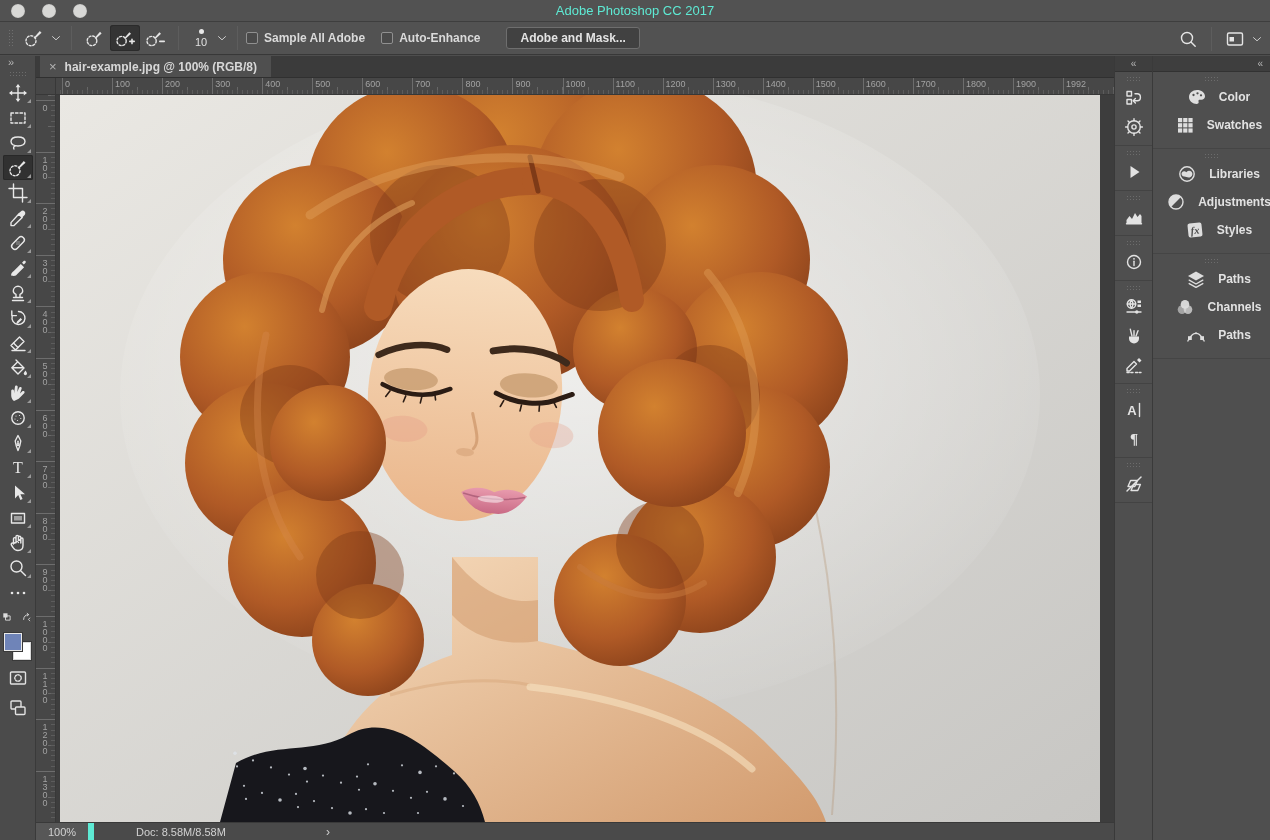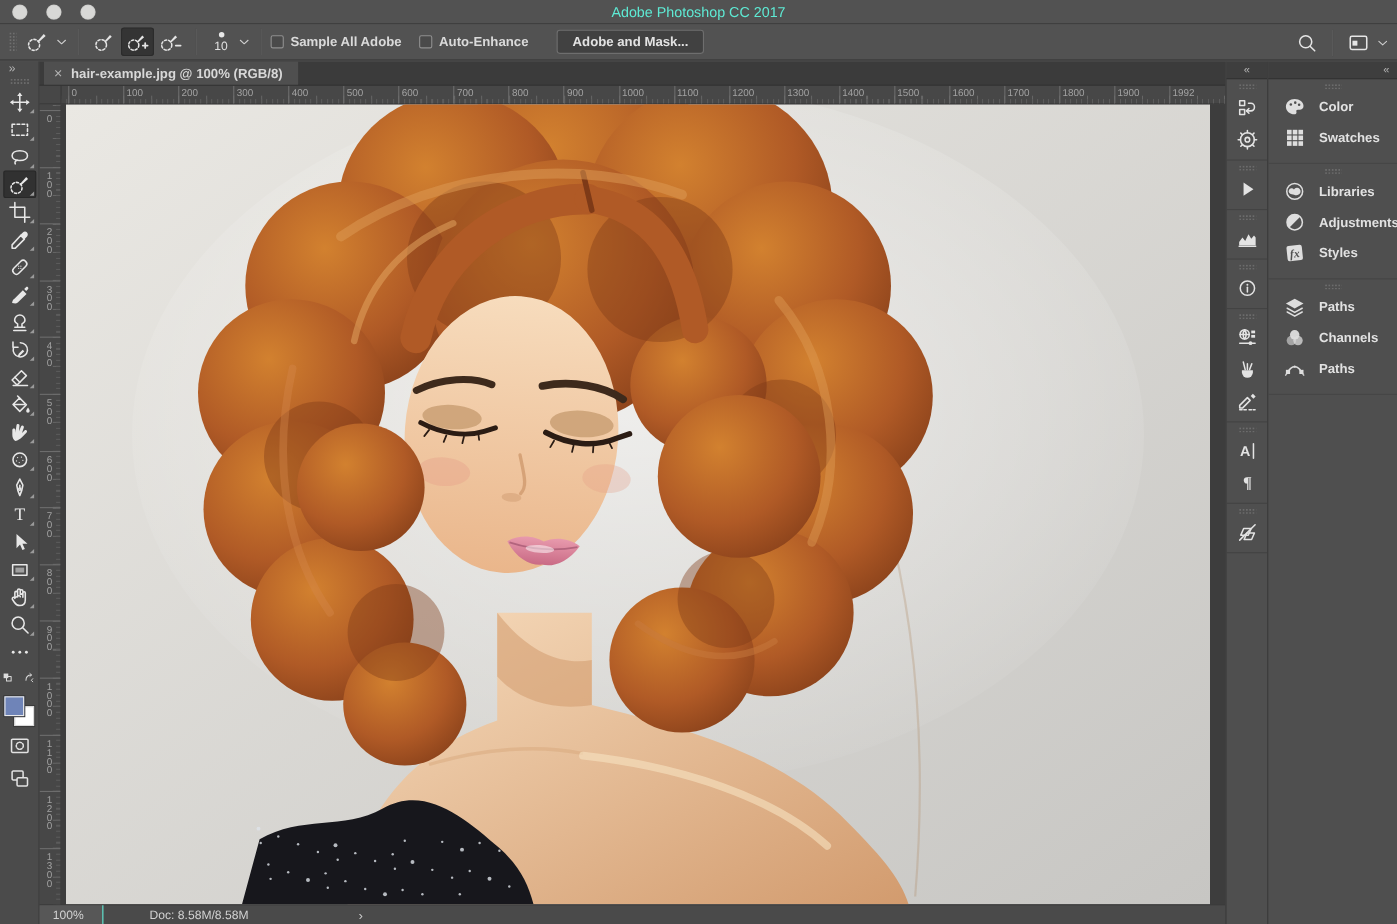--- a/index.html
+++ b/index.html
@@ -73,36 +73,36 @@
     background-repeat:repeat-y;}
   .vtick{position:absolute;left:0;right:0;height:1px;background:#6d6d6d;}
   .vlabel{position:absolute;left:4px;font-size:9px;color:#a2a2a2;writing-mode:vertical-lr;
           text-orientation:upright;letter-spacing:-2px;}
   .canvas{flex:1;background:#3d3d3d;position:relative;overflow:hidden;}
   .photo{position:absolute;left:4px;top:0;width:1040px;height:727px;background:#d9d8d5;}
   .photo svg{display:block;width:100%;height:100%;}
   .statusbar{height:18px;background:#4a4a4a;border-top:1px solid #393939;display:flex;align-items:center;
              font-size:11px;color:#d2d2d2;flex-shrink:0;}
   .zoombox{height:100%;display:flex;align-items:center;padding:0 10px 0 12px;background:#575757;
-           border-right:1px solid #5eead4;min-width:58px;}
+           border-right:6px solid #5eead4;min-width:58px;}
   .docinfo{margin-left:42px;}
   .statchev{margin-left:100px;color:#cdcdcd;font-size:12px;}
   
   .rail{width:38px;background:#4f4f4f;border-left:1px solid #393939;display:flex;flex-direction:column;flex-shrink:0;}
   .railhead{height:16px;background:#3e3e3e;border-bottom:1px solid #323232;color:#b5b5b5;font-size:10px;
             line-height:15px;text-align:center;flex-shrink:0;}
   .railgroup{border-bottom:1px solid #434343;padding-bottom:4px;display:flex;flex-direction:column;align-items:center;}
   .railgrip{width:16px;height:5px;margin:4px auto 2px;background-image:radial-gradient(#6c6c6c .9px,transparent .9px);
             background-size:3px 3px;}
   .railicon{width:34px;height:29px;display:flex;align-items:center;justify-content:center;color:#e3e3e3;}
   .panelcol{width:118px;background:#4f4f4f;border-left:1px solid #3a3a3a;display:flex;flex-direction:column;flex-shrink:0;}
   .panelhead{height:16px;background:#3e3e3e;border-bottom:1px solid #323232;color:#b5b5b5;font-size:10px;
              line-height:15px;text-align:right;padding-right:7px;flex-shrink:0;}
   .panelgroup{border-bottom:1px solid #454545;padding-bottom:9px;}
-  .pitem{height:28px;display:flex;align-items:center;gap:11px;padding-left:13px;font-size:12px;font-weight:700;color:#e2e2e2;}
+  .pitem{height:28px;display:flex;align-items:center;gap:11px;padding-left:13px;font-size:12px;font-weight:700;color:#e2e2e2;justify-content:center;}
   .pitem .ic{width:22px;height:22px;display:flex;align-items:center;justify-content:center;color:#dedede;flex-shrink:0;}
   svg{overflow:visible;}
 </style>
 </head>
 <body>
 
 <div class="app" style="--fg: #6f84b8; --background-left: #eae8e3; --background-right: #c7c6c3; --hair-light: #d2812f; --hair-mid: #b05a26; --hair-dark: #7e3a17; --skin-light: #f7dcbd; --skin-mid: #eab68b; --skin-shadow: #d29b6e; --lips-light: #e89aad; --lips-dark: #c96a85; --dress: #17171c; --makeup: #2b1c14; --brow: #3e2a1c; --blush: #e59a86;">
 
   <div class="titlebar">
     <div class="lights">

